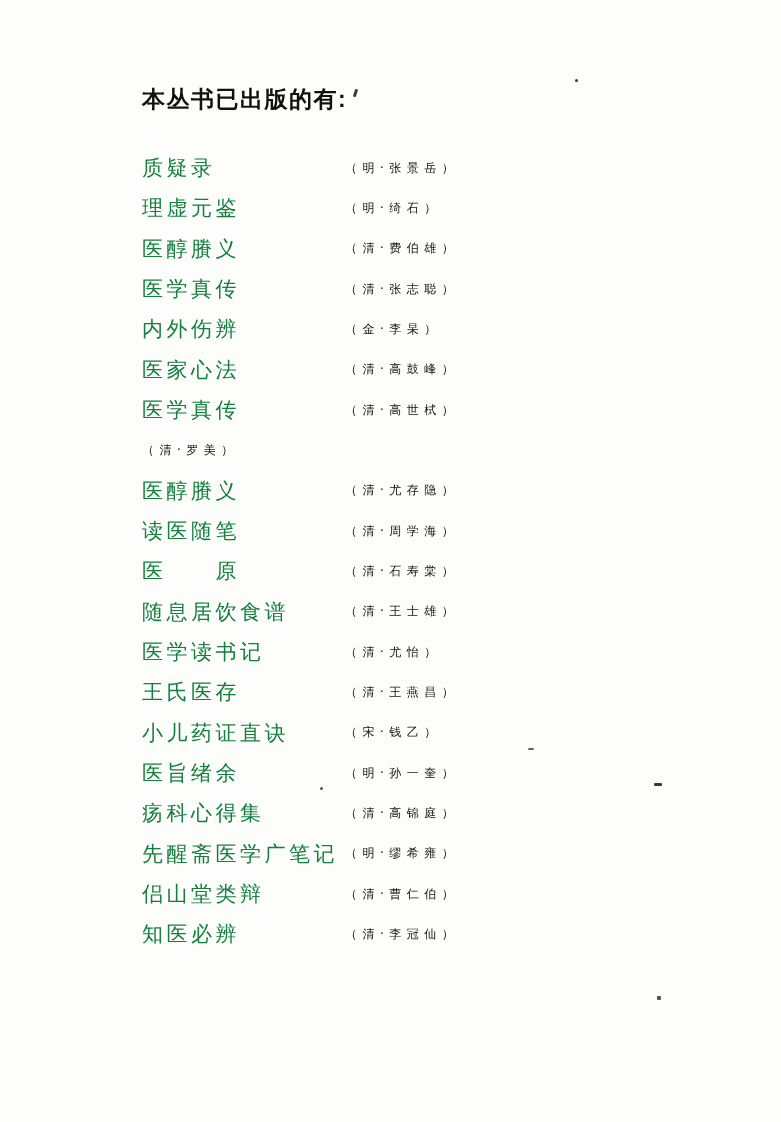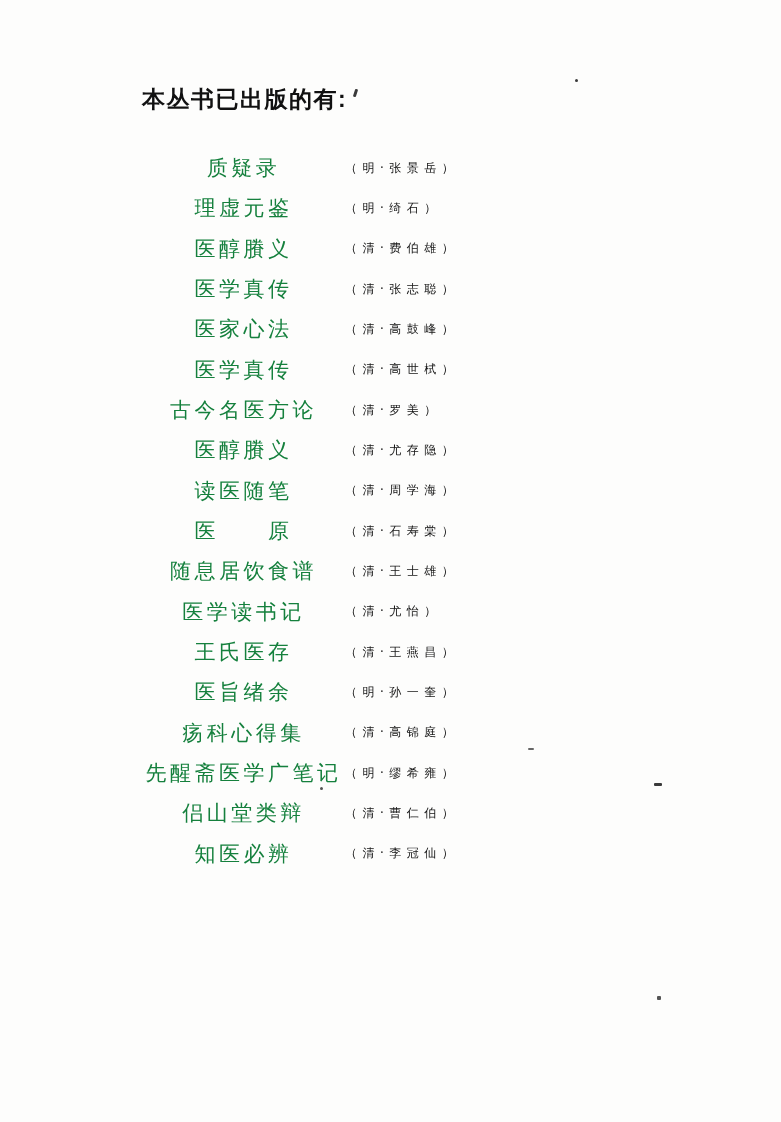--- a/index.html
+++ b/index.html
@@ -14,21 +14,20 @@
     overflow: hidden;
     font-family: "DejaVu Serif", "Liberation Serif", serif;
     color: #1b1b1b;
   }
   .page {
     position: absolute;
     left: 0;
     top: 0;
     width: 781px;
     height: 1122px;
-    text-align: center;
   }
   .heading {
     position: absolute;
     left: 142px;
     top: 86px;
     font-family: "Liberation Sans", "DejaVu Sans", sans-serif;
     font-weight: bold;
     font-size: 23px;
     line-height: 26px;
     letter-spacing: 1.5px;
@@ -93,33 +92,36 @@
     <div class="entry-row">
       <span class="book-title">医醇賸义</span>
       <span class="book-attribution">（清·费伯雄）</span>
     </div>
 
     <div class="entry-row">
       <span class="book-title">医学真传</span>
       <span class="book-attribution">（清·张志聪）</span>
     </div>
 
+    <div class="entry-row">
+      <span class="book-title">内外伤辨</span>
+      <span class="book-attribution">（金·李杲）</span>
+    </div>
 
     <div class="entry-row">
       <span class="book-title">医家心法</span>
       <span class="book-attribution">（清·高鼓峰）</span>
     </div>
 
     <div class="entry-row">
       <span class="book-title">医学真传</span>
       <span class="book-attribution">（清·高世栻）</span>
     </div>
 
     <div class="entry-row">
-      <span class="book-title">古今名医方论</span>
       <span class="book-attribution">（清·罗美）</span>
     </div>
 
     <div class="entry-row">
       <span class="book-title">医醇賸义</span>
       <span class="book-attribution">（清·尤存隐）</span>
     </div>
 
     <div class="entry-row">
       <span class="book-title">读医随笔</span>
@@ -139,20 +141,24 @@
     <div class="entry-row">
       <span class="book-title">医学读书记</span>
       <span class="book-attribution">（清·尤怡）</span>
     </div>
 
     <div class="entry-row">
       <span class="book-title">王氏医存</span>
       <span class="book-attribution">（清·王燕昌）</span>
     </div>
 
+    <div class="entry-row">
+      <span class="book-title">小儿药证直诀</span>
+      <span class="book-attribution">（宋·钱乙）</span>
+    </div>
 
 
     <div class="entry-row">
       <span class="book-title">医旨绪余</span>
       <span class="book-attribution">（明·孙一奎）</span>
     </div>
 
     <div class="entry-row">
       <span class="book-title">疡科心得集</span>
       <span class="book-attribution">（清·高锦庭）</span>

